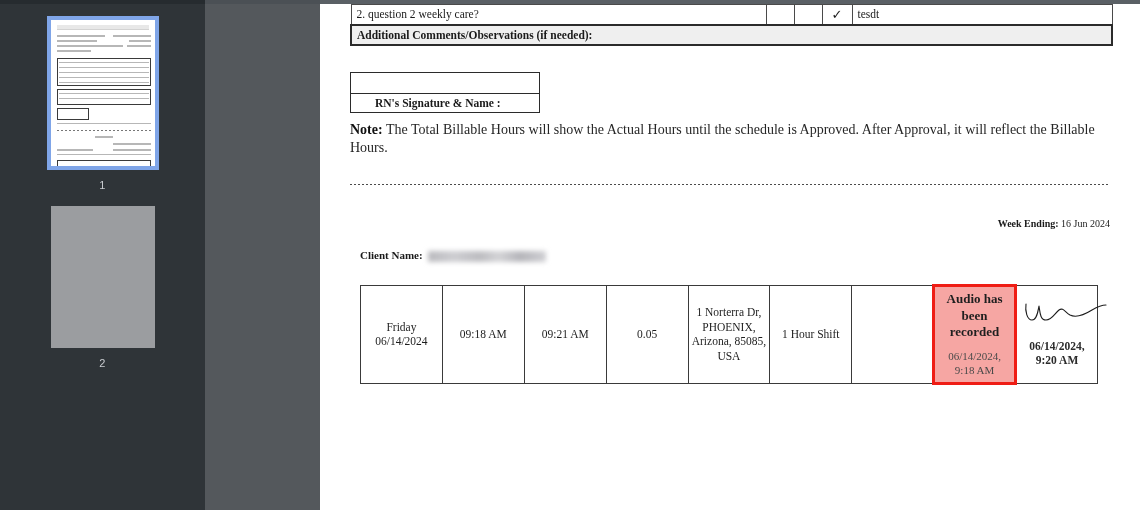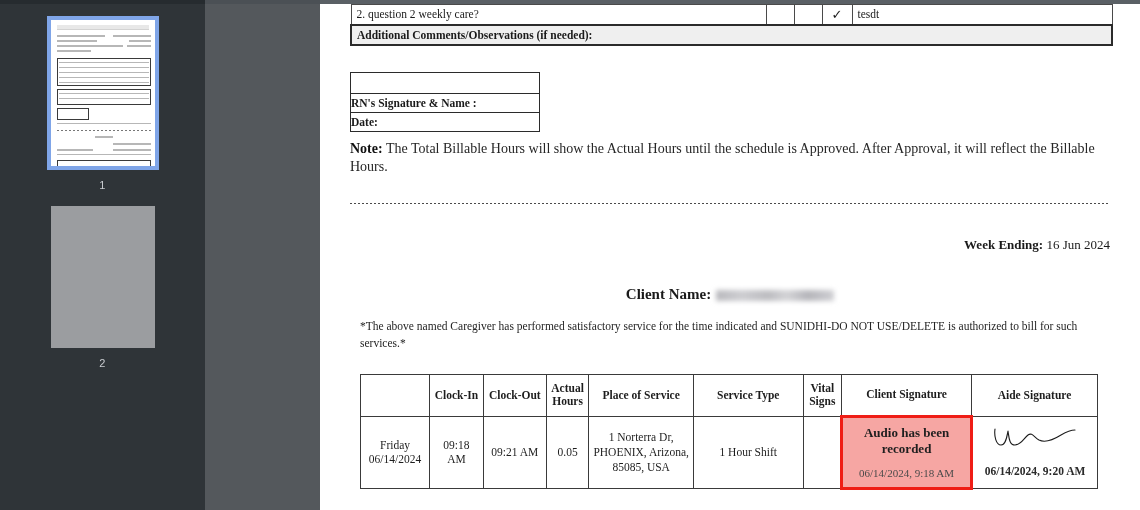--- a/index.html
+++ b/index.html
@@ -165,21 +165,21 @@
 
   
   table.rntable {
     border-collapse: collapse;
     width: 190px;
     margin-top: 26px;
     table-layout: fixed;
   }
   table.rntable td {
     border: 1px solid #2b2b2b;
-    padding: 3px 0;
+    padding: 3px 24px;
     height: 19px;
     font-size: 11.5px;
     font-weight: bold;
   }
   table.rntable td.empty { height: 21px; }
 
   .note-line {
     margin-top: 8px;
     font-size: 14px;
     line-height: 1.35;
@@ -199,30 +199,30 @@
     font-weight: bold;
     font-size: 12.5px;
     margin-top: 16px;
     width: 760px;
   }
 
   .week-ending {
     width: 760px;
     text-align: right;
     margin-top: 33px;
-    font-size: 13px;
+    font-size: 10px;
   }
   .week-ending b { font-weight: bold; }
 
   .names-row {
     width: 760px;
     display: flex;
-    justify-content: center;
-    margin-top: 33px;
-    font-size: 15px;
+    justify-content: flex-start;
+    margin-top: 20px;
+    font-size: 11px;
     padding: 0 10px;
   }
   .name-cell { display: flex; align-items: center; gap: 5px; }
   .name-cell b { font-weight: bold; }
   .redacted {
     display: inline-block;
     height: 11px;
     width: 118px;
     background: linear-gradient(90deg,#b9b9bd 0%, #cdcdd1 22%, #bcbcc0 44%, #d3d3d6 60%, #b5b5ba 78%, #cfcfd3 100%);
     filter: blur(2.4px);
@@ -377,55 +377,40 @@
           </table>
 
         <table class="rntable">
           <tbody>
               <tr>
             <td class="empty"></td>
           </tr>
           <tr>
             <td>RN's Signature &amp; Name :</td>
           </tr>
-          <tr>
-            <td>Date:</td>
-          </tr>
         </tbody>
           </table>
 
         <div class="note-line"><b>Note:</b><span> The Total Billable Hours will show the Actual Hours until the schedule is Approved. After Approval, it will reflect the Billable Hours.</span></div>
 
         <div class="dotted-sep"></div>
 
 
         <div class="week-ending"><b>Week Ending:</b><span> 16 Jun 2024</span></div>
 
         <div class="names-row">
           <div class="name-cell">
             <b>Client Name:</b>
             <span class="redacted"></span>
           </div>
         </div>
 
-        <div class="satisfactory">*The above named Caregiver has performed satisfactory service for the time indicated and SUNIDHI-DO NOT USE/DELETE is authorized to bill for such services.*</div>
 
         <table class="visit">
           <tbody>
-              <tr>
-            <th class="vc-day"></th>
-            <th class="vc-in">Clock-In</th>
-            <th class="vc-out">Clock-Out</th>
-            <th class="vc-hrs">Actual Hours</th>
-            <th class="vc-place">Place of Service</th>
-            <th class="vc-stype">Service Type</th>
-            <th class="vc-vitals">Vital Signs</th>
-            <th class="vc-csig">Client Signature</th>
-            <th class="vc-asig">Aide Signature</th>
-          </tr>
           <tr>
             <td>
               <div>Friday</div>
               <div>06/14/2024</div>
             </td>
             <td>09:18 AM</td>
             <td>09:21 AM</td>
             <td>0.05</td>
             <td>1 Norterra Dr, PHOENIX, Arizona, 85085, USA</td>
             <td>1 Hour Shift</td>

